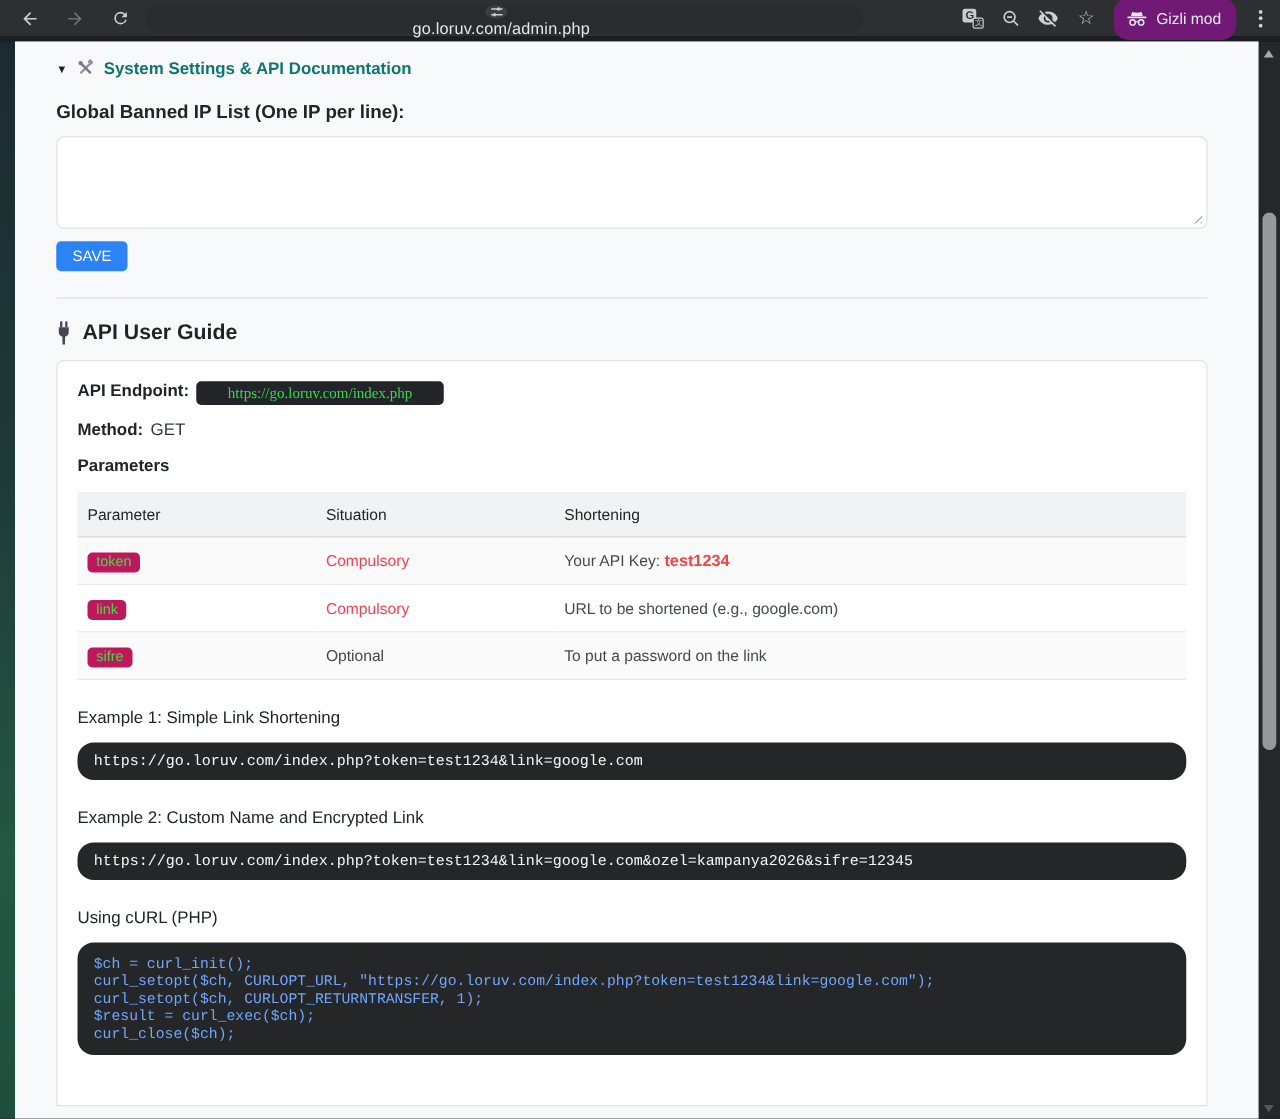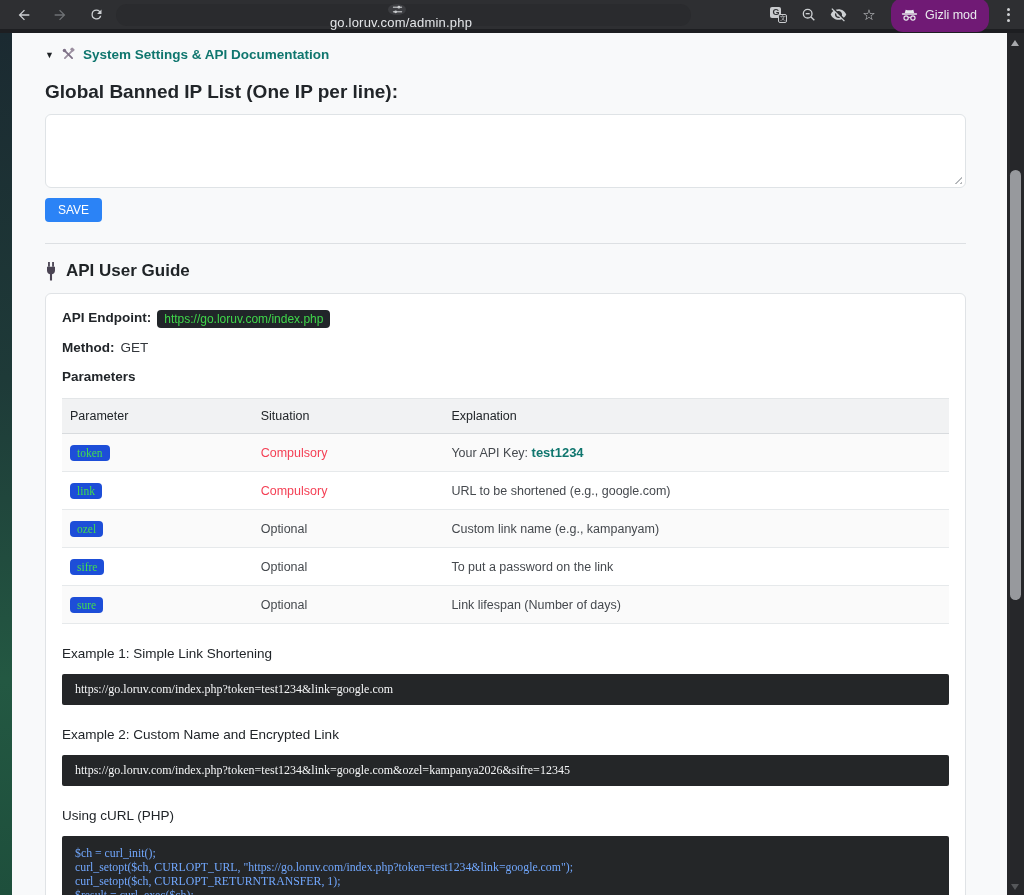--- a/index.html
+++ b/index.html
@@ -38,57 +38,57 @@
   
   .page-bg { position:absolute; top:33px; left:0; right:17px; bottom:0;
              background:linear-gradient(180deg,#1b2a31 0%,#1e3a38 40%,#235842 75%,#1e4f3c 100%); }
   .sheet { position:absolute; top:33px; left:12px; right:17px; bottom:0; background:#f8f9fa; overflow:hidden; }
   .container { margin:0 0 0 33px; width:921px; }
 
   
   .settings-head { display:flex; align-items:center; gap:7px; margin-top:14px; }
   .caret { font-size:9px; color:#1f2326; }
   .settings-title { font-size:13.5px; font-weight:bold; color:#0f766e; }
-  .ip-label { margin-top:19px; font-size:19px; font-weight:bold; color:#212529; }
+  .ip-label { margin-top:19px; font-size:15px; font-weight:bold; color:#212529; }
   .ip-area { margin-top:11px; width:921px; height:74px; background:#fff; border:1px solid #dfe3e6;
              border-radius:6px; resize:none; position:relative; }
   .grip { position:absolute; right:3px; bottom:3px; width:10px; height:10px;
           background:repeating-linear-gradient(135deg,transparent 0 2px,#b6b9bc 2px 3.5px); 
           clip-path:polygon(100% 0,100% 100%,0 100%); }
   .save-btn { margin-top:10px; background:#2b83f6; color:#fff; border:none; border-radius:4px;
               font-size:12px; padding:5px 13px; cursor:pointer; font-family:inherit; }
   .divider { border:none; border-top:1px solid #dde0e3; margin:21px 0 17px; width:921px; }
 
   
   .guide-head { display:flex; align-items:center; gap:9px; }
   .guide-title { font-size:17px; font-weight:bold; color:#1f2326; }
   .card { margin-top:12px; width:921px; background:#fff; border:1px solid #e0e3e6;
           border-radius:6px 6px 0 0; padding:14px 16px 40px; }
   .line { font-size:13.5px; color:#212529; margin-top:12px; display:flex; align-items:flex-start; gap:6px; }
   .line b { font-weight:bold; }
   .line .plain { font-weight:normal; color:#33373c; }
-  .badge-dark { background:#212529; color:#3fd64a; font-family:Liberation Sans, sans-serif;
-                font-size:12px; padding:2px 7px; border-radius:4px; }
+  .badge-dark { background:#212529; color:#3fd64a; font-family:Liberation Serif, serif;
+                font-size:12px; padding:2px 25px; border-radius:4px; }
   .params-label { margin-top:14px; font-size:13.5px; font-weight:bold; color:#212529; }
 
   table.params { margin-top:14px; width:100%; border-collapse:collapse; }
   table.params col.c1 { width:21.5%; } table.params col.c2 { width:21.5%; }
   thead th { text-align:left; font-size:12.5px; font-weight:normal; color:#212529;
              background:#f1f2f3; padding:10px 8px; border-bottom:1px solid #d8dbde; border-top:1px solid #e3e6e8; }
   tbody td { font-size:12.5px; color:#45494e; padding:9px 8px; border-bottom:1px solid #e6e9eb;
              vertical-align:middle; height:38px; }
   tbody tr:nth-child(odd) { background:#fafafa; }
-  .param-badge { background:#1d4ed8; color:#42dd4e; font-family:Liberation Serif, serif;
+  .param-badge { background:#be185d; color:#42dd4e; font-family:Liberation Sans, sans-serif;
                  font-size:11.5px; padding:2px 7px; border-radius:4px;margin-top:32px; }
   .req { color:#f43f54; }
-  td .expl-bold { font-weight:bold; color:#0f766e; font-size:13px; }
+  td .expl-bold { font-weight:bold; color:#ef4444; font-size:13px; }
 
   .ex-title { margin-top:22px; font-size:13.5px; font-weight:normal; color:#212529; }
-  .codeblock { margin-top:13px; background:#242628; border-radius:2px; padding:8px 13px;
-               font-family:Liberation Serif, serif; font-size:12px; color:#f5f6f7;
+  .codeblock { margin-top:13px; background:#242628; border-radius:13px; padding:8px 13px;
+               font-family:Liberation Mono, monospace; font-size:12px; color:#f5f6f7;
                white-space:pre; overflow:hidden; }
   .codeblock.curl { color:#71a7fd; padding:10px 13px; line-height:14px; font-size:11.8px; }
 
   
   .scrollbar { position:absolute; top:33px; right:0; width:17px; bottom:0; background:#26272a; }
   .sb-up { position:absolute; top:7px; left:4px; width:0; height:0;
            border-left:4.5px solid transparent; border-right:4.5px solid transparent;
            border-bottom:6px solid #a7a9ac; }
   .sb-down { position:absolute; bottom:5px; left:4px; width:0; height:0;
            border-left:4.5px solid transparent; border-right:4.5px solid transparent;
@@ -221,48 +221,38 @@
       <table class="params">
         <colgroup>
             <col class="c1">
             <col class="c2">
             <col>
           </colgroup>
         <thead>
           <tr>
             <th>Parameter</th>
             <th>Situation</th>
-            <th>Explanation</th>
+            <th>Shortening</th>
           </tr>
         </thead>
         <tbody>
           <tr>
             <td><span class="param-badge">token</span></td>
             <td><span class="req">Compulsory</span></td>
             <td><span>Your API Key: </span><span class="expl-bold">test1234</span></td>
           </tr>
           <tr>
             <td><span class="param-badge">link</span></td>
             <td><span class="req">Compulsory</span></td>
             <td><span>URL to be shortened (e.g., google.com)</span></td>
           </tr>
           <tr>
-            <td><span class="param-badge">ozel</span></td>
-            <td><span>Optional</span></td>
-            <td><span>Custom link name (e.g., kampanyam)</span></td>
-          </tr>
-          <tr>
             <td><span class="param-badge">sifre</span></td>
             <td><span>Optional</span></td>
             <td><span>To put a password on the link</span></td>
-          </tr>
-          <tr>
-            <td><span class="param-badge">sure</span></td>
-            <td><span>Optional</span></td>
-            <td><span>Link lifespan (Number of days)</span></td>
           </tr>
         </tbody>
       </table>
 
       <div class="ex-title">Example 1: Simple Link Shortening</div>
       <div class="codeblock">https://go.loruv.com/index.php?token=test1234&amp;link=google.com</div>
 
       <div class="ex-title">Example 2: Custom Name and Encrypted Link</div>
       <div class="codeblock">https://go.loruv.com/index.php?token=test1234&amp;link=google.com&amp;ozel=kampanya2026&amp;sifre=12345</div>
 

